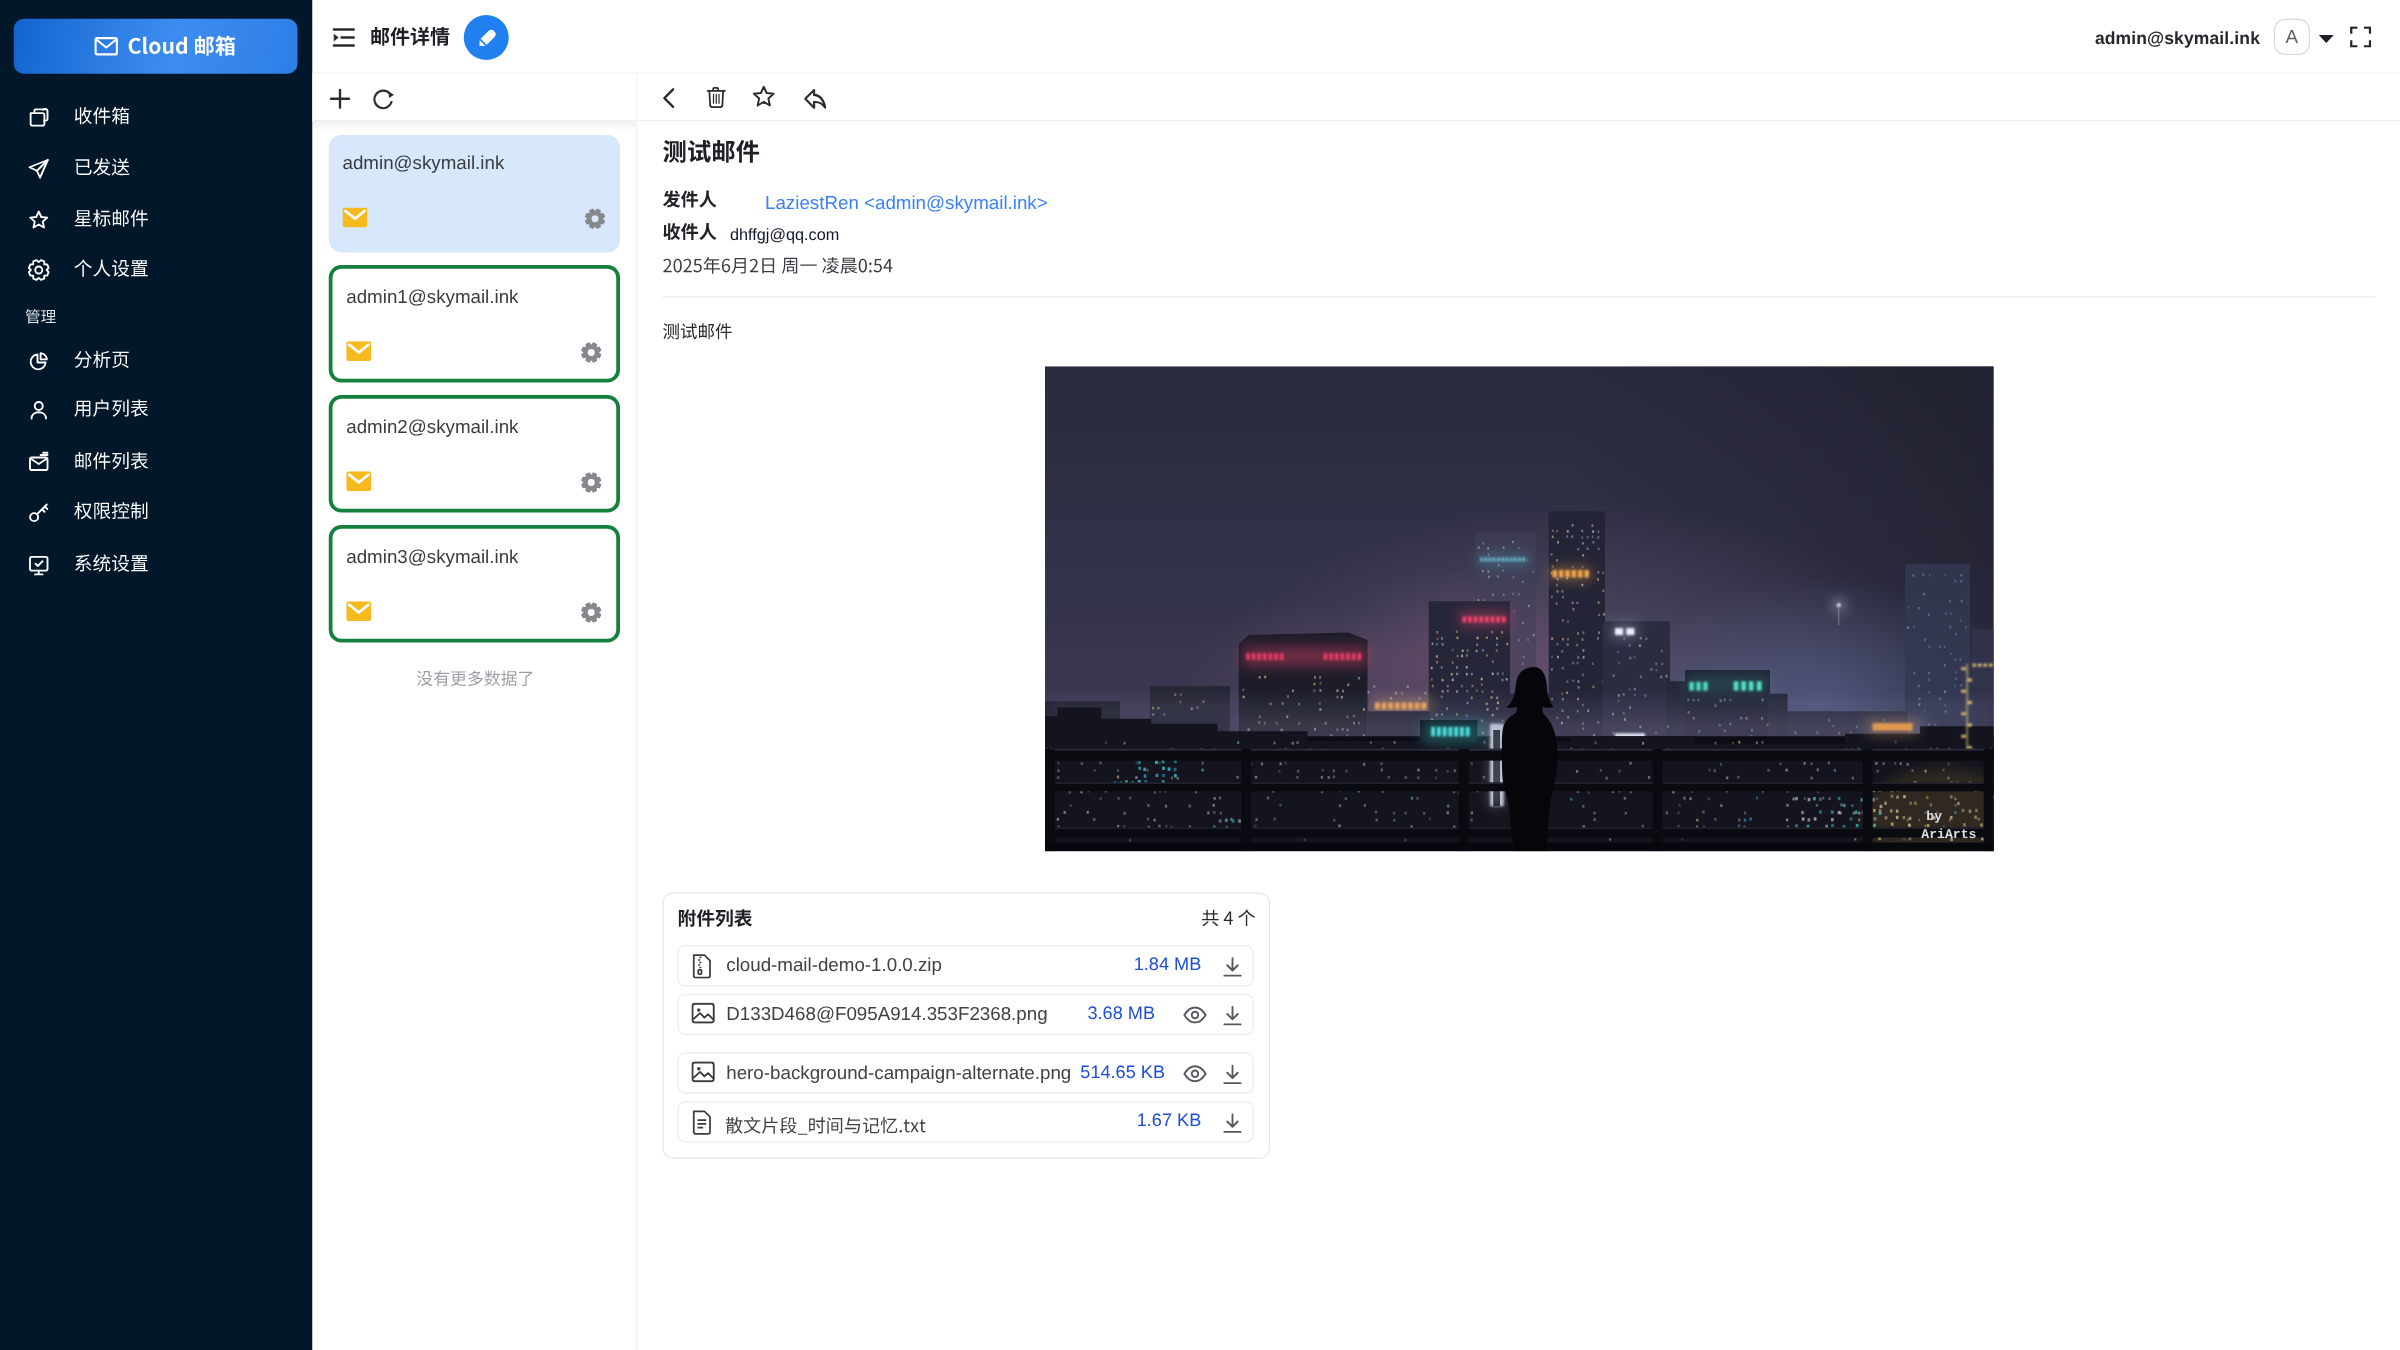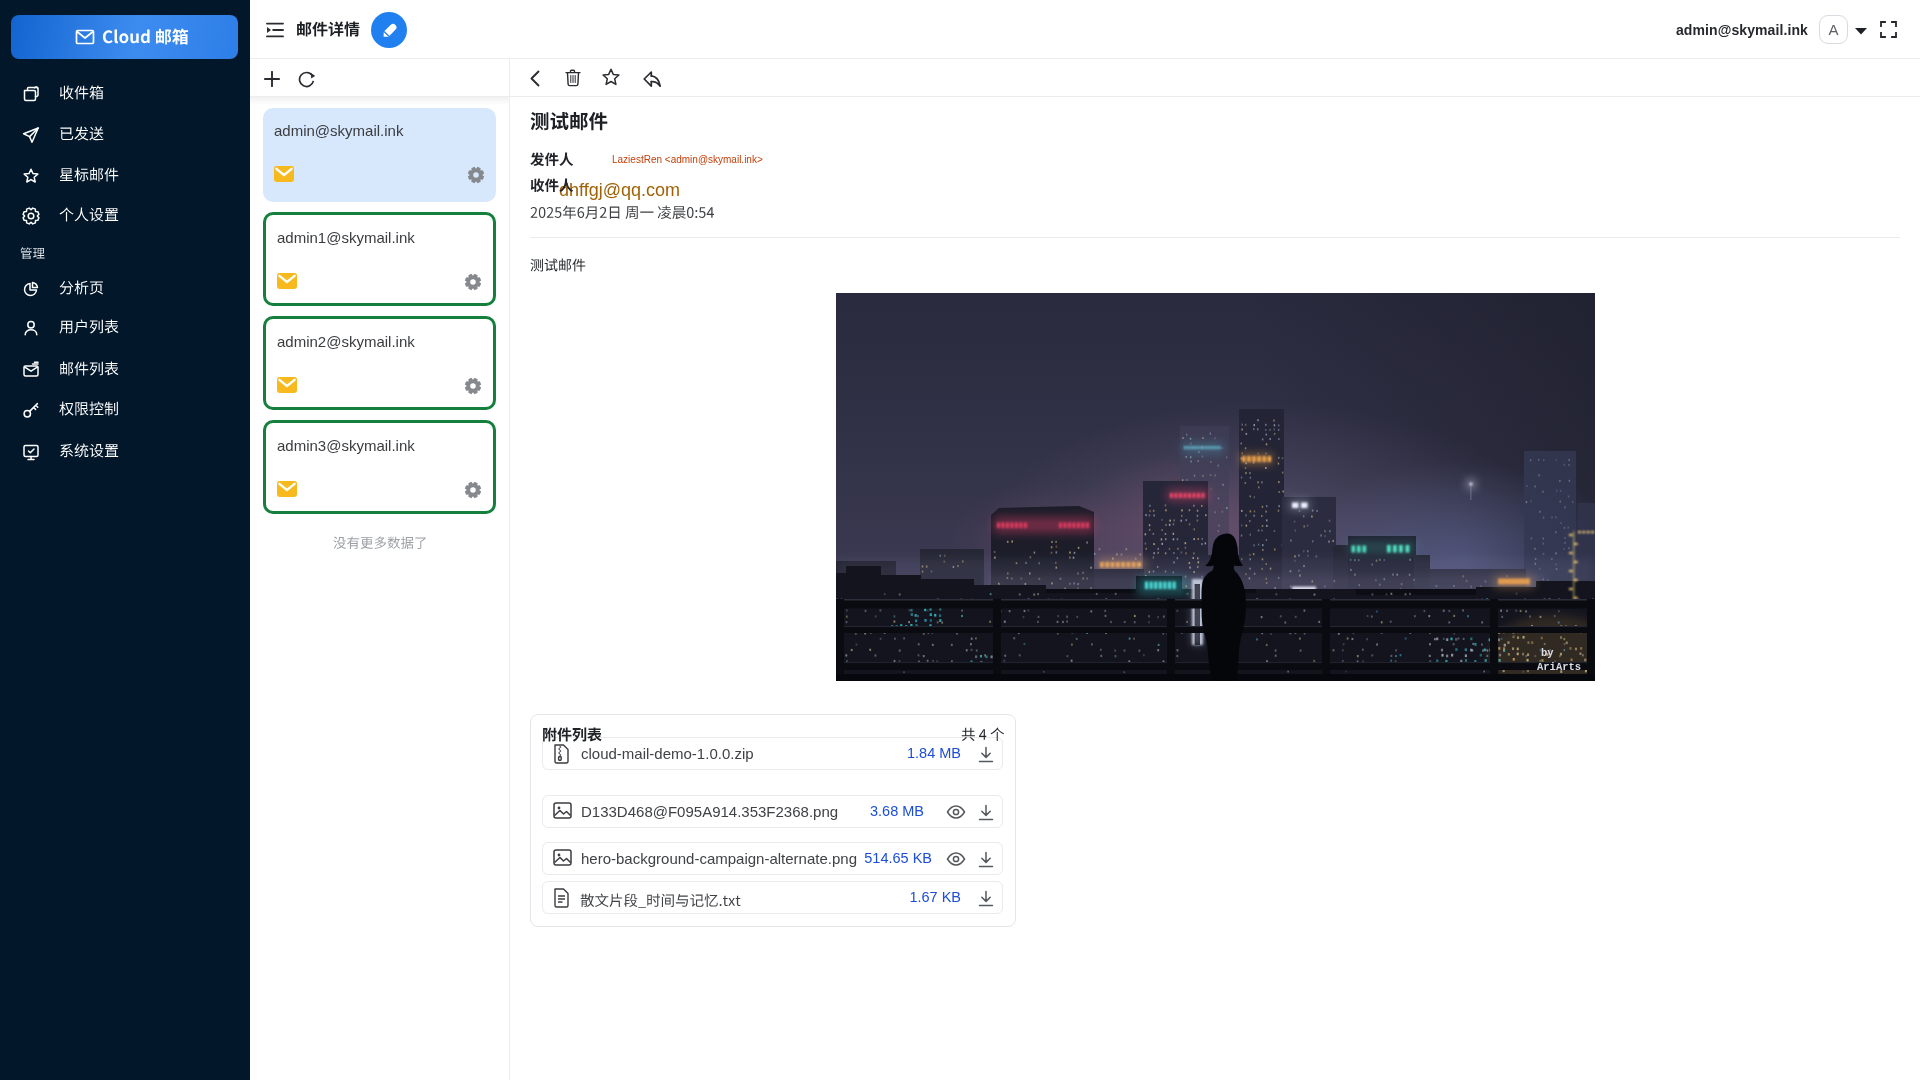--- a/index.html
+++ b/index.html
@@ -12,22 +12,22 @@
 .col{position:absolute;left:250px;top:59px;width:260px;height:1021px;background:#fff;border-right:1px solid #ededf0}
 .coltb{position:absolute;left:250px;top:59px;width:259px;height:38px;border-bottom:1px solid #ededf0;background:#fff}
 .colshadow{position:absolute;left:250px;top:97px;width:259px;height:8px;background:linear-gradient(rgba(0,0,0,0.055),rgba(0,0,0,0))}
 .card{position:absolute;left:263px;width:233px;height:94px;border-radius:10px;background:#fff;border:3px solid #15803d}
 .card.sel{background:#d8e8fc;border:none}
 .cmail{position:absolute;left:11px;top:14px;font-size:15px;color:#3a3c40}
 .cenv{position:absolute;left:11px;top:58px}
 .cgear{position:absolute;right:11px;top:58px}
 .main{position:absolute;left:510px;top:59px;width:1410px;height:1021px;background:#fff}
 .maintb{position:absolute;left:510px;top:59px;width:1410px;height:38px;border-bottom:1px solid #ededf0;background:#fff}
-.info{position:absolute;left:612px;top:154px;font-size:10px;color:#c2410c}
-.info2{position:absolute;left:559px;top:180px;font-size:18px;color:#a16207}
+.info{position:absolute;left:612px;top:154px;font-size:15px;color:#3b82f6}
+.info2{position:absolute;left:584px;top:180px;font-size:13px;color:#0f172a}
 .divider{position:absolute;left:530px;top:237px;width:1370px;height:1px;background:#e9eaee}
 .cityimg{position:absolute;left:836px;top:293px;width:659px;height:388px}
 .attcard{position:absolute;left:530px;top:714px;width:486px;height:213px;border:1px solid #e4e6e9;border-radius:8px;background:#fff}
 .arow{position:absolute;left:542px;width:461px;height:33px;border:1px solid #e8eaec;border-radius:6px;background:#fff}
 .ricon{position:absolute;left:10px;top:6px}
 .ricon svg{display:block}
 .rname{position:absolute;left:38px;top:7px;font-size:15px;color:#404246;white-space:nowrap}
 .rsize{position:absolute;top:7px;font-size:14.5px;color:#1d4ed8}
 .reye{position:absolute;right:36px;top:9px}
 .rdl{position:absolute;right:8px;top:8px}
@@ -1485,21 +1485,21 @@
 C405.8 272 404.4 271 403.4 269
 C400.8 264.4 401.8 258 401.2 253
 C400.1 245.2 396.8 240.5 391 240.5 Z" fill="#05060a"></path>
       <path d="M376.9 253.5 C376.1 262.5 374.8 268 369.4 272.7 C374 272.2 377.8 269.9 379.4 266.7 Z" fill="#05060a"></path>
       <path d="M401.2 253 C401.8 262 402.8 267.3 406.8 272.6 C403 272.2 399.8 269.5 399 266.3 Z" fill="#05060a"></path>
       <text x="705" y="363" font-family="Liberation Mono, monospace" font-size="10.5" font-weight="700" fill="#dcdce4">by</text>
       <text x="701" y="377" font-family="Liberation Mono, monospace" font-size="10.5" font-weight="700" fill="#dcdce4">AriArts</text>
     </svg>
   </div>
 <div class="attcard"></div>
-<div class="arow" style="top:737px">
+<div class="arow" style="top:756px">
     <span class="ricon">
       <svg width="17" height="20" viewBox="0 0 17 20" fill="none" stroke="#3a3c40" stroke-width="1.4">
         <path d="M2 1 h8.5 L15 5.5 V17.5 a1.5 1.5 0 0 1 -1.5 1.5 h-10 A1.5 1.5 0 0 1 2 17.5 Z" stroke-linejoin="round"></path>
         <path d="M6.5 3 h1.6 M5.5 5 h1.6 M6.5 7 h1.6 M5.5 9 h1.6 M6.5 11 h1.6" stroke-width="1.3"></path>
         <rect x="5.6" y="12.8" width="2.6" height="3.4" rx="0.6"></rect>
       </svg>
     </span>
     <span class="rname">cloud-mail-demo-1.0.0.zip</span>
     <span class="rsize" style="right:41px">1.84 MB</span>
     <span class="rdl"><svg width="16" height="17" viewBox="0 0 16 17" fill="none" stroke="#55585d" stroke-width="1.5" stroke-linecap="round" stroke-linejoin="round">

